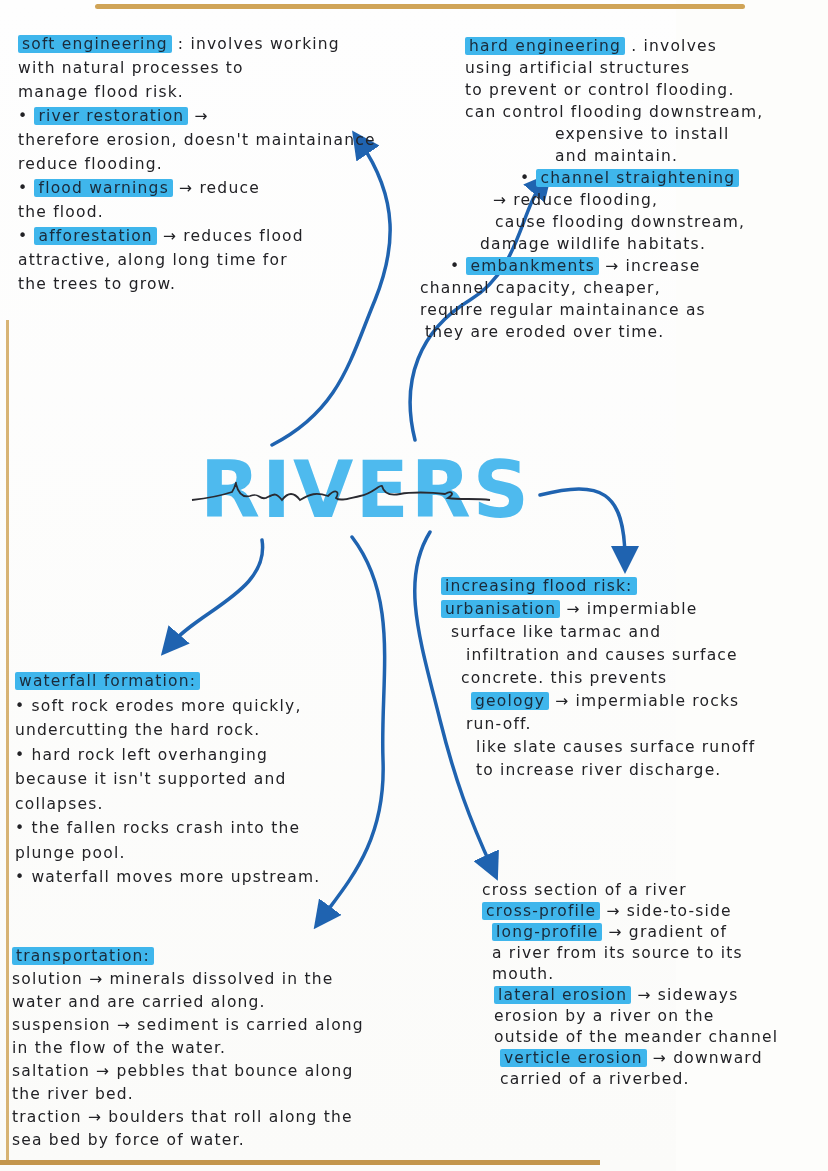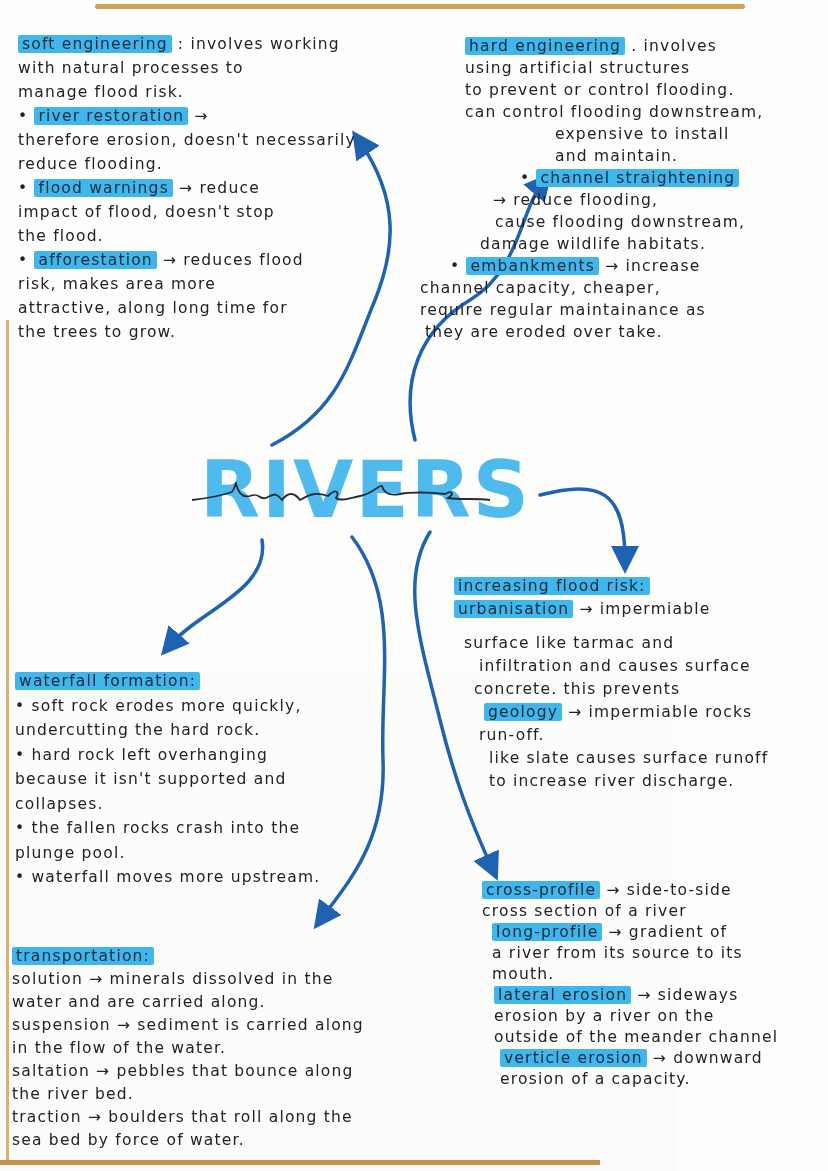--- a/index.html
+++ b/index.html
@@ -89,27 +89,25 @@
   </svg>
 
   <div class="block" style="left:18px; top:32px;">
     <span class="line">
       <span class="hl">soft engineering</span>
       <span>: involves working</span>
     </span>
     <span class="line">with natural processes to</span>
     <span class="line">manage flood risk.</span>
     <span class="line">• <span class="hl">river restoration</span> <span>→</span></span>
-    <span class="line">therefore erosion, doesn't necessarily</span>
+    <span class="line">therefore erosion, doesn't maintainance</span>
     <span class="line">reduce flooding.</span>
     <span class="line">• <span class="hl">flood warnings</span> <span>→ reduce</span></span>
-    <span class="line">impact of flood, doesn't stop</span>
     <span class="line">the flood.</span>
     <span class="line">• <span class="hl">afforestation</span> <span>→ reduces flood</span></span>
-    <span class="line">risk, makes area more</span>
     <span class="line">attractive, along long time for</span>
     <span class="line">the trees to grow.</span>
   </div>
 
   <div class="block" style="left:465px; top:35px; line-height:22px;">
     <span class="line">
       <span class="hl">hard engineering</span>
       <span>. involves</span>
     </span>
     <span class="line">using artificial structures</span>
@@ -117,32 +115,32 @@
     <span class="line">can control flooding downstream,</span>
     <span class="line" style="padding-left:90px;">expensive to install</span>
     <span class="line" style="padding-left:90px;">and maintain.</span>
     <span class="line" style="padding-left:55px;">• <span class="hl">channel straightening</span></span>
     <span class="line" style="padding-left:28px;">→ reduce flooding,</span>
     <span class="line" style="padding-left:30px;">cause flooding downstream,</span>
     <span class="line" style="padding-left:15px;">damage wildlife habitats.</span>
     <span class="line" style="padding-left:-10px; margin-left:-15px;">• <span class="hl">embankments</span> <span>→ increase</span></span>
     <span class="line" style="margin-left:-45px;">channel capacity, cheaper,</span>
     <span class="line" style="margin-left:-45px;">require regular maintainance as</span>
-    <span class="line" style="margin-left:-40px;">they are eroded over take.</span>
+    <span class="line" style="margin-left:-40px;">they are eroded over time.</span>
   </div>
 
   <div class="title">RIVERS</div>
   <svg class="cursive" viewBox="0 0 360 40">
     <path d="M2,30 C20,28 30,26 42,22 C46,16 46,10 46,14 C48,22 52,28 60,26 C70,22 68,30 76,28 C84,24 86,22 92,30 C98,22 104,22 110,30 C120,24 126,22 138,26 C146,18 150,22 146,28 C150,32 160,28 170,26 C182,24 190,14 192,16 C194,24 200,26 210,24 C220,22 240,22 255,24 C262,20 265,24 258,28 C270,30 285,28 300,30" fill="none" stroke="#2a2a30" stroke-width="1.8"></path>
   </svg>
 
-  <div class="block" style="left:454px; top:575px; line-height:23px;">
+  <div class="block" style="left:441px; top:575px; line-height:23px;">
     <span class="line"><span class="hl">increasing flood risk:</span></span>
     <span class="line"><span class="hl">urbanisation</span> <span>→ impermiable</span></span>
-    <span class="line" style="padding-left:10px;margin-top:11px;">surface like tarmac and</span>
+    <span class="line" style="padding-left:10px;">surface like tarmac and</span>
     <span class="line" style="padding-left:25px;">infiltration and causes surface</span>
     <span class="line" style="padding-left:20px;">concrete. this prevents</span>
     <span class="line" style="padding-left:30px;"><span class="hl">geology</span> <span>→ impermiable rocks</span></span>
     <span class="line" style="padding-left:25px;">run-off.</span>
     <span class="line" style="padding-left:35px;">like slate causes surface runoff</span>
     <span class="line" style="padding-left:35px;">to increase river discharge.</span>
   </div>
 
   <div class="block" style="left:15px; top:653px; line-height:24.5px;margin-top:16px;">
     <span class="line"><span class="hl">waterfall formation:</span></span>
@@ -162,24 +160,24 @@
     <span class="line">water and are carried along.</span>
     <span class="line"><span>suspension</span> <span>→ sediment is carried along</span></span>
     <span class="line">in the flow of the water.</span>
     <span class="line"><span>saltation</span> <span>→ pebbles that bounce along</span></span>
     <span class="line">the river bed.</span>
     <span class="line"><span>traction</span> <span>→ boulders that roll along the</span></span>
     <span class="line">sea bed by force of water.</span>
   </div>
 
   <div class="block" style="left:482px; top:880px; line-height:21px;">
+    <span class="line">cross section of a river</span>
     <span class="line"><span class="hl">cross-profile</span> <span>→ side-to-side</span></span>
-    <span class="line">cross section of a river</span>
     <span class="line" style="padding-left:10px;"><span class="hl">long-profile</span> <span>→ gradient of</span></span>
     <span class="line" style="padding-left:10px;">a river from its source to its</span>
     <span class="line" style="padding-left:10px;">mouth.</span>
     <span class="line" style="padding-left:12px;"><span class="hl">lateral erosion</span> <span>→ sideways</span></span>
     <span class="line" style="padding-left:12px;">erosion by a river on the</span>
     <span class="line" style="padding-left:12px;">outside of the meander channel</span>
     <span class="line" style="padding-left:18px;"><span class="hl">verticle erosion</span> <span>→ downward</span></span>
-    <span class="line" style="padding-left:18px;">erosion of a capacity.</span>
+    <span class="line" style="padding-left:18px;">carried of a riverbed.</span>
   </div>
 </div>
 
 </body></html>

